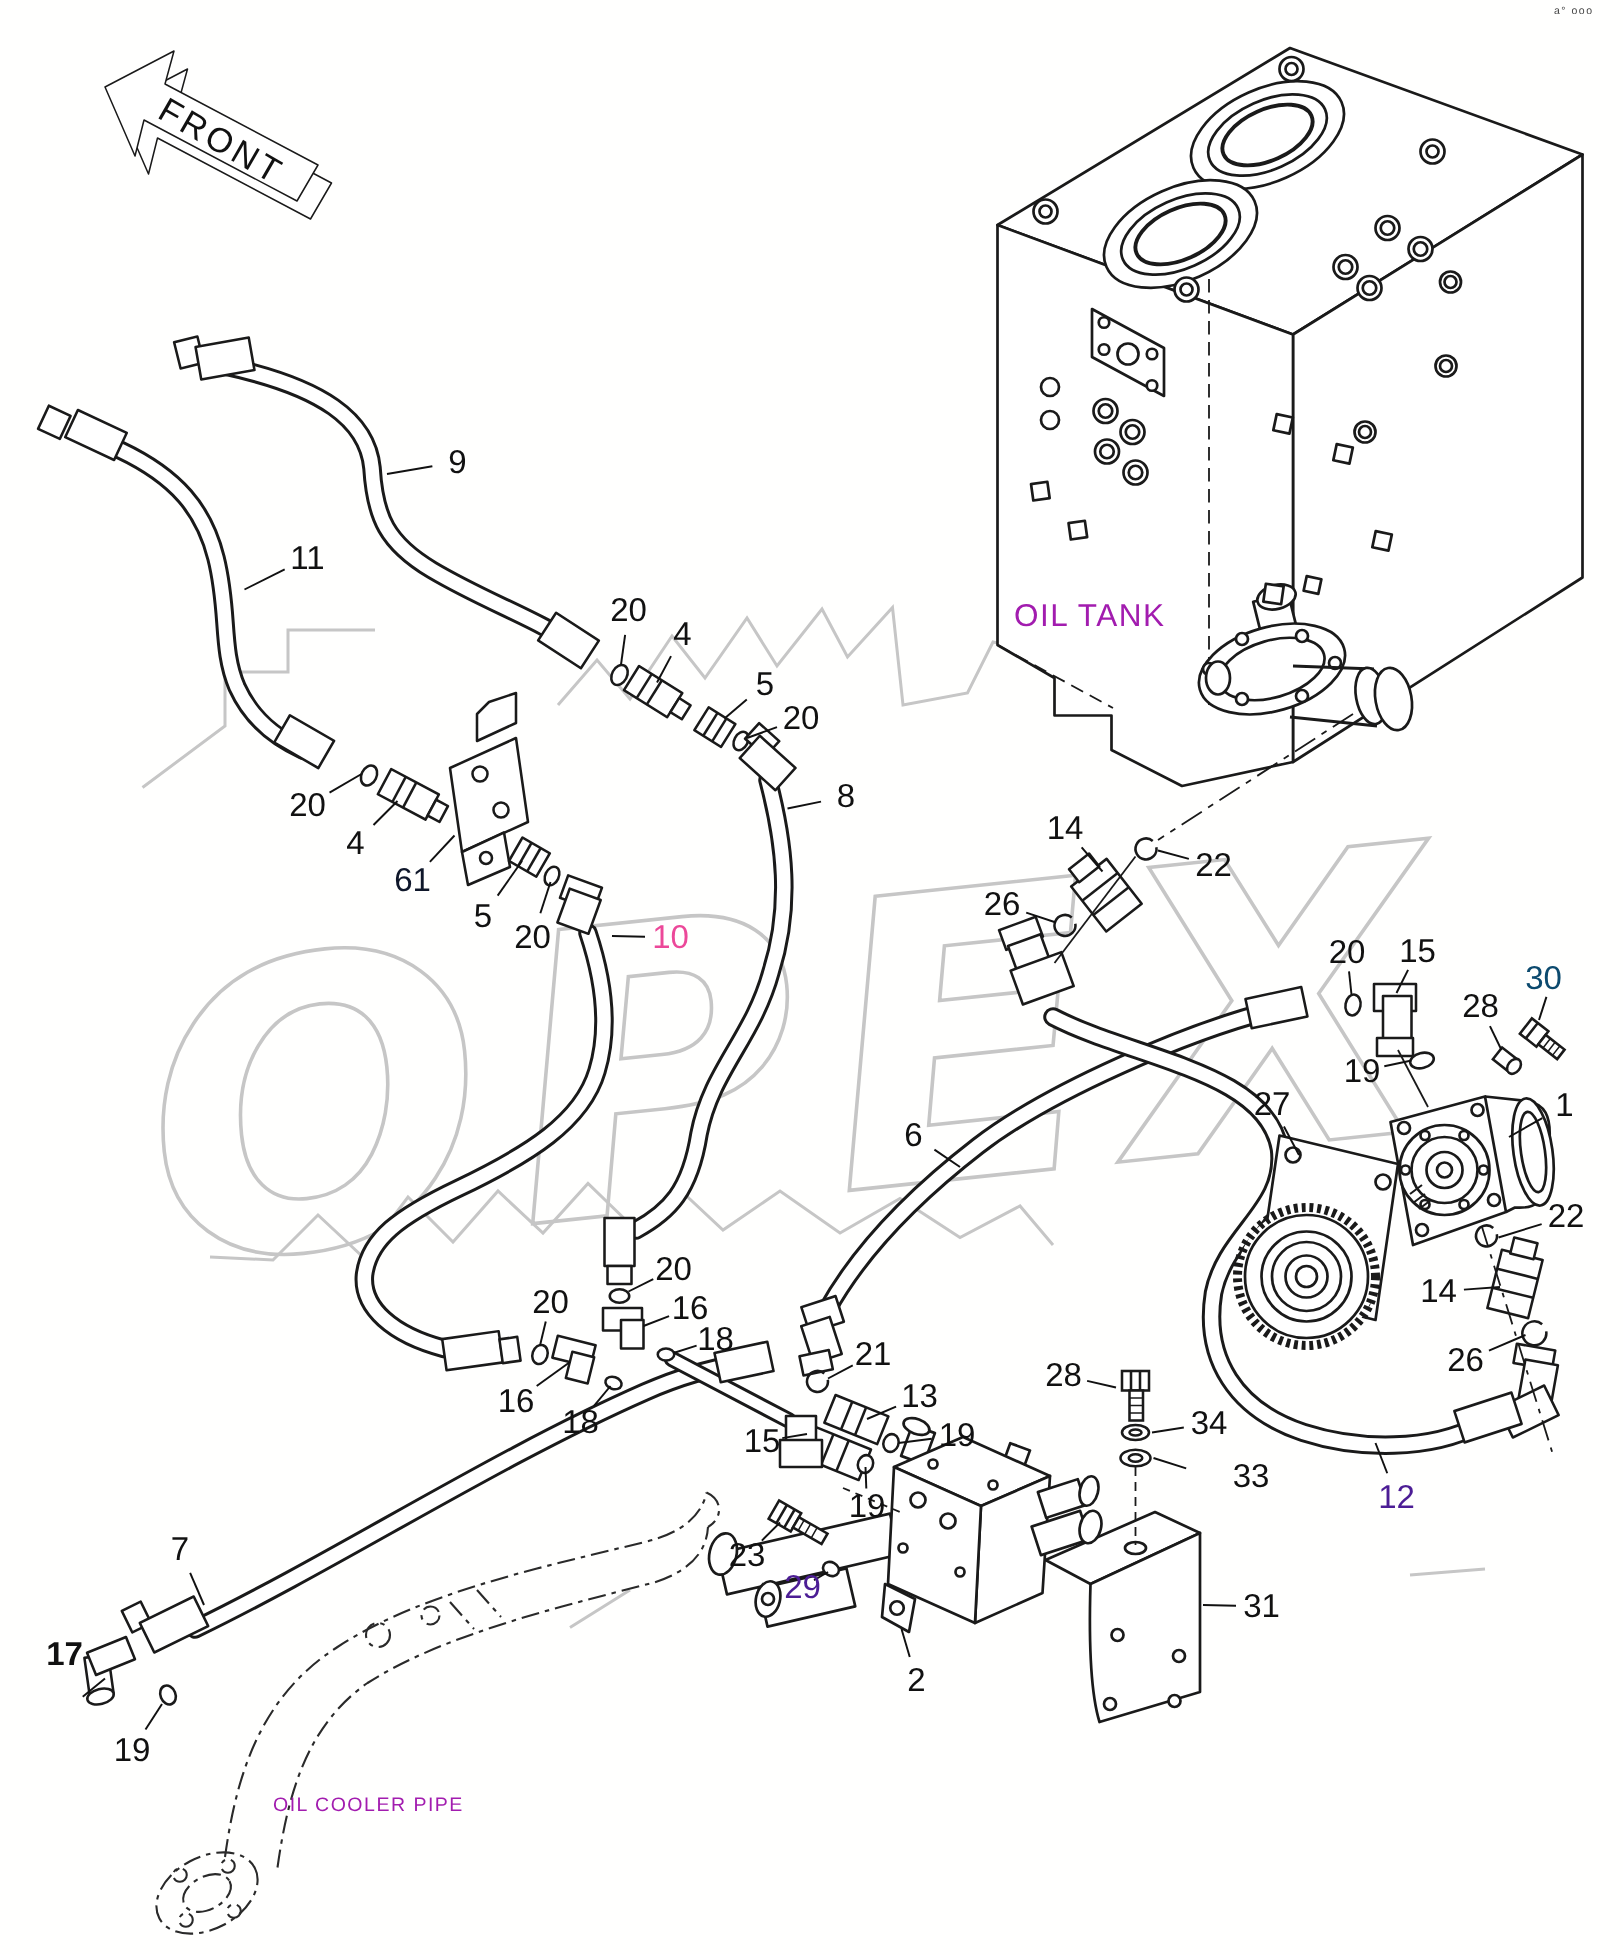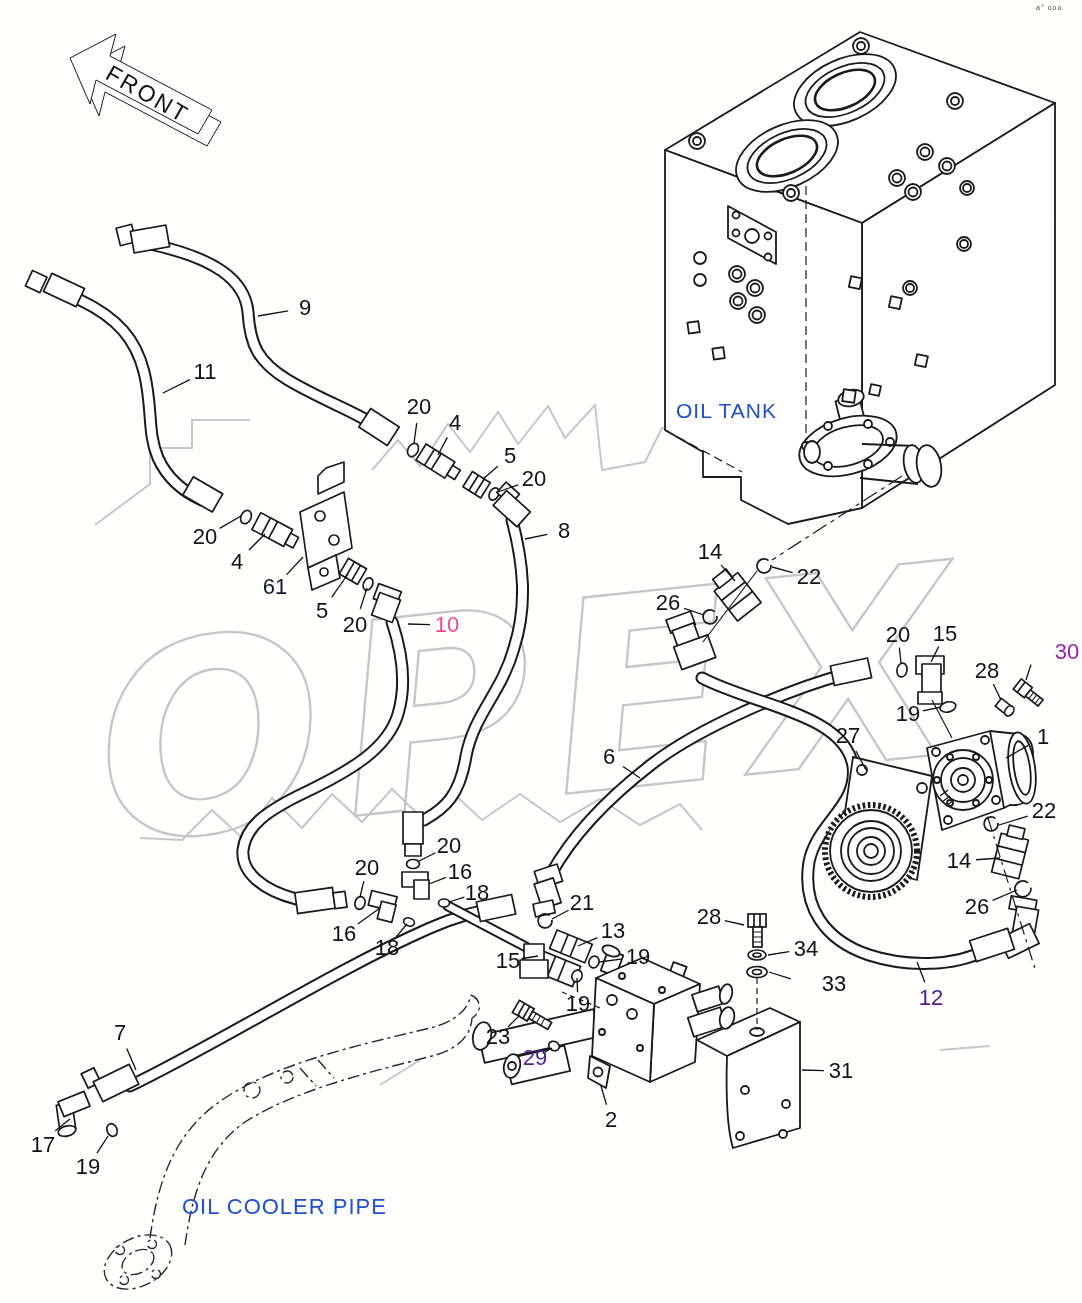--- a/index.html
+++ b/index.html
@@ -1,24 +1,24 @@
 <!DOCTYPE html>
 <html><head>
 <meta charset="utf-8">
 <style>
   html,body{margin:0;padding:0;background:#ffffff;}
   #page{position:relative;width:1082px;height:1303px;background:#fffffe;overflow:hidden;
         font-family:"Liberation Sans", sans-serif;}
   #art{position:absolute;left:0;top:0;}
   .callout{position:absolute;transform:translate(-50%,-50%);font-size:22px;color:#111;
            font-family:"Liberation Sans", sans-serif;white-space:nowrap;line-height:1;}
-  .txtlabel{position:absolute;color:#1d4ed8;font-family:"Liberation Sans", sans-serif;
+  .txtlabel{position:absolute;color:#a21caf;font-family:"Liberation Sans", sans-serif;
             letter-spacing:1px;white-space:nowrap;line-height:1;}
   #oil-tank-label{left:676px;top:400px;font-size:21px;}
-  #oil-cooler-label{left:182px;top:1196px;font-size:22px;}
+  #oil-cooler-label{left:182px;top:1196px;font-size:13px;}
   #artifact{left:1036px;top:4px;font-size:7px;color:#444;letter-spacing:1px;}
 </style>
 </head>
 <body>
 
 <div id="page">
 
 <svg id="art" width="1082" height="1303" viewBox="0 0 1082 1303">
 
   <g stroke="#c6c6c6" fill="none" stroke-width="2">
@@ -495,21 +495,21 @@
       <div class="callout" style="left: 237px; top: 562px; color: rgb(17, 17, 17);">4</div>
       <div class="callout" style="left: 275px; top: 587px; color: #0f172a;">61</div>
       <div class="callout" style="left: 322px; top: 611px; color: rgb(17, 17, 17);">5</div>
       <div class="callout" style="left: 355px; top: 625px; color: rgb(17, 17, 17);">20</div>
       <div class="callout" style="left: 447px; top: 625px; color: #ec4899;">10</div>
       <div class="callout" style="left: 710px; top: 552px; color: rgb(17, 17, 17);">14</div>
       <div class="callout" style="left: 809px; top: 577px; color: rgb(17, 17, 17);">22</div>
       <div class="callout" style="left: 668px; top: 603px; color: rgb(17, 17, 17);">26</div>
       <div class="callout" style="left: 898px; top: 635px; color: rgb(17, 17, 17);">20</div>
       <div class="callout" style="left: 945px; top: 634px; color: rgb(17, 17, 17);">15</div>
-      <div class="callout" style="left: 1067px; top: 652px; color: #a21caf;">30</div>
+      <div class="callout" style="left: 1029px; top: 652px; color: #0c4a6e;">30</div>
       <div class="callout" style="left: 987px; top: 671px; color: rgb(17, 17, 17);">28</div>
       <div class="callout" style="left: 908px; top: 714px; color: rgb(17, 17, 17);">19</div>
       <div class="callout" style="left: 848px; top: 736px; color: rgb(17, 17, 17);">27</div>
       <div class="callout" style="left: 1043px; top: 737px; color: rgb(17, 17, 17);">1</div>
       <div class="callout" style="left: 609px; top: 757px; color: rgb(17, 17, 17);">6</div>
       <div class="callout" style="left: 1044px; top: 811px; color: rgb(17, 17, 17);">22</div>
       <div class="callout" style="left: 449px; top: 846px; color: rgb(17, 17, 17);">20</div>
       <div class="callout" style="left: 460px; top: 872px; color: rgb(17, 17, 17);">16</div>
       <div class="callout" style="left: 367px; top: 868px; color: rgb(17, 17, 17);">20</div>
       <div class="callout" style="left: 477px; top: 893px; color: rgb(17, 17, 17);">18</div>
@@ -524,17 +524,17 @@
       <div class="callout" style="left: 578px; top: 1004px; color: rgb(17, 17, 17);">19</div>
       <div class="callout" style="left: 709px; top: 917px; color: rgb(17, 17, 17);">28</div>
       <div class="callout" style="left: 806px; top: 949px; color: rgb(17, 17, 17);">34</div>
       <div class="callout" style="left: 834px; top: 984px; color: rgb(17, 17, 17);">33</div>
       <div class="callout" style="left: 931px; top: 998px; color: #4c1d95;">12</div>
       <div class="callout" style="left: 841px; top: 1071px; color: rgb(17, 17, 17);">31</div>
       <div class="callout" style="left: 498px; top: 1037px; color: rgb(17, 17, 17);">23</div>
       <div class="callout" style="left: 535px; top: 1058px; color: #4c1d95;">29</div>
       <div class="callout" style="left: 611px; top: 1120px; color: rgb(17, 17, 17);">2</div>
       <div class="callout" style="left: 120px; top: 1033px; color: rgb(17, 17, 17);">7</div>
-      <div class="callout" style="left: 43px; top: 1145px; color: rgb(17, 17, 17);">17</div>
+      <div class="callout" style="left: 43px; top: 1103px; color: rgb(17, 17, 17); font-weight: bold;">17</div>
       <div class="callout" style="left: 88px; top: 1167px; color: rgb(17, 17, 17);">19</div>
     </div>
 
 </div>
 
 </body></html>

